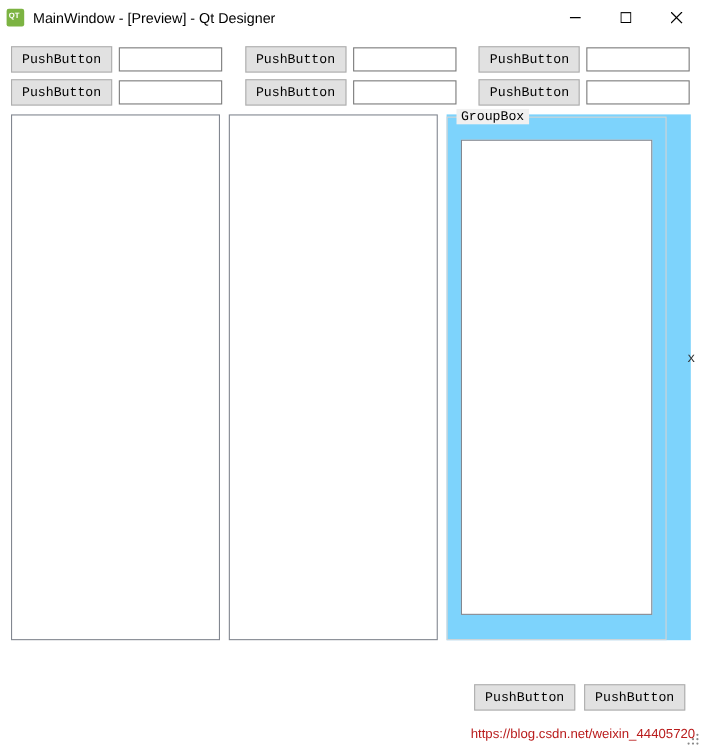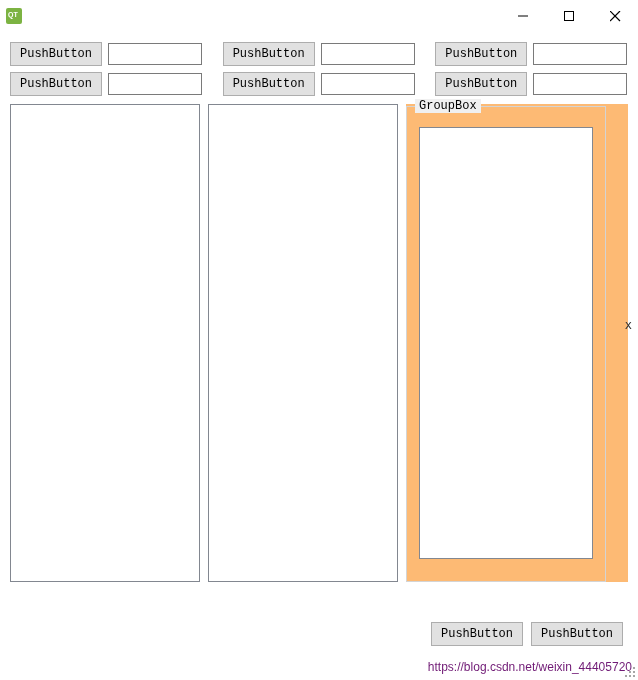--- a/index.html
+++ b/index.html
@@ -134,38 +134,39 @@
       right: 6px;
       top: 318px;
       font-family: "SimSun", monospace;
       font-size: 12px;
       color: #333;
     }
     .watermark {
       position: absolute;
       right: 6px;
       bottom: 6px;
-      color: #701a75;
+      color: #b91c1c;
       font-size: 12px;
       pointer-events: none;
     }
     .resize-grip {
       position: absolute;
       right: 2px;
       bottom: 2px;
       width: 12px;
       height: 12px;
     }
-    .groupbox-wrap { background:#fdba74; padding-top:2px; }
+    .groupbox-wrap { background:#7dd3fc; padding-top:2px; }
   </style>
 </head>
 <body>
 
 <div class="titlebar">
   <div class="app-icon"></div>
+  <div class="title-text">MainWindow - [Preview] - Qt Designer</div>
   <div class="win-controls">
     <div class="win-btn">
       <svg width="10" height="10">
           <line x1="0" y1="5" x2="10" y2="5" stroke="#000" stroke-width="1"></line>
         </svg>
     </div>
     <div class="win-btn">
       <svg width="10" height="10">
           <rect x="0.5" y="0.5" width="9" height="9" fill="none" stroke="#000" stroke-width="1"></rect>
         </svg>

